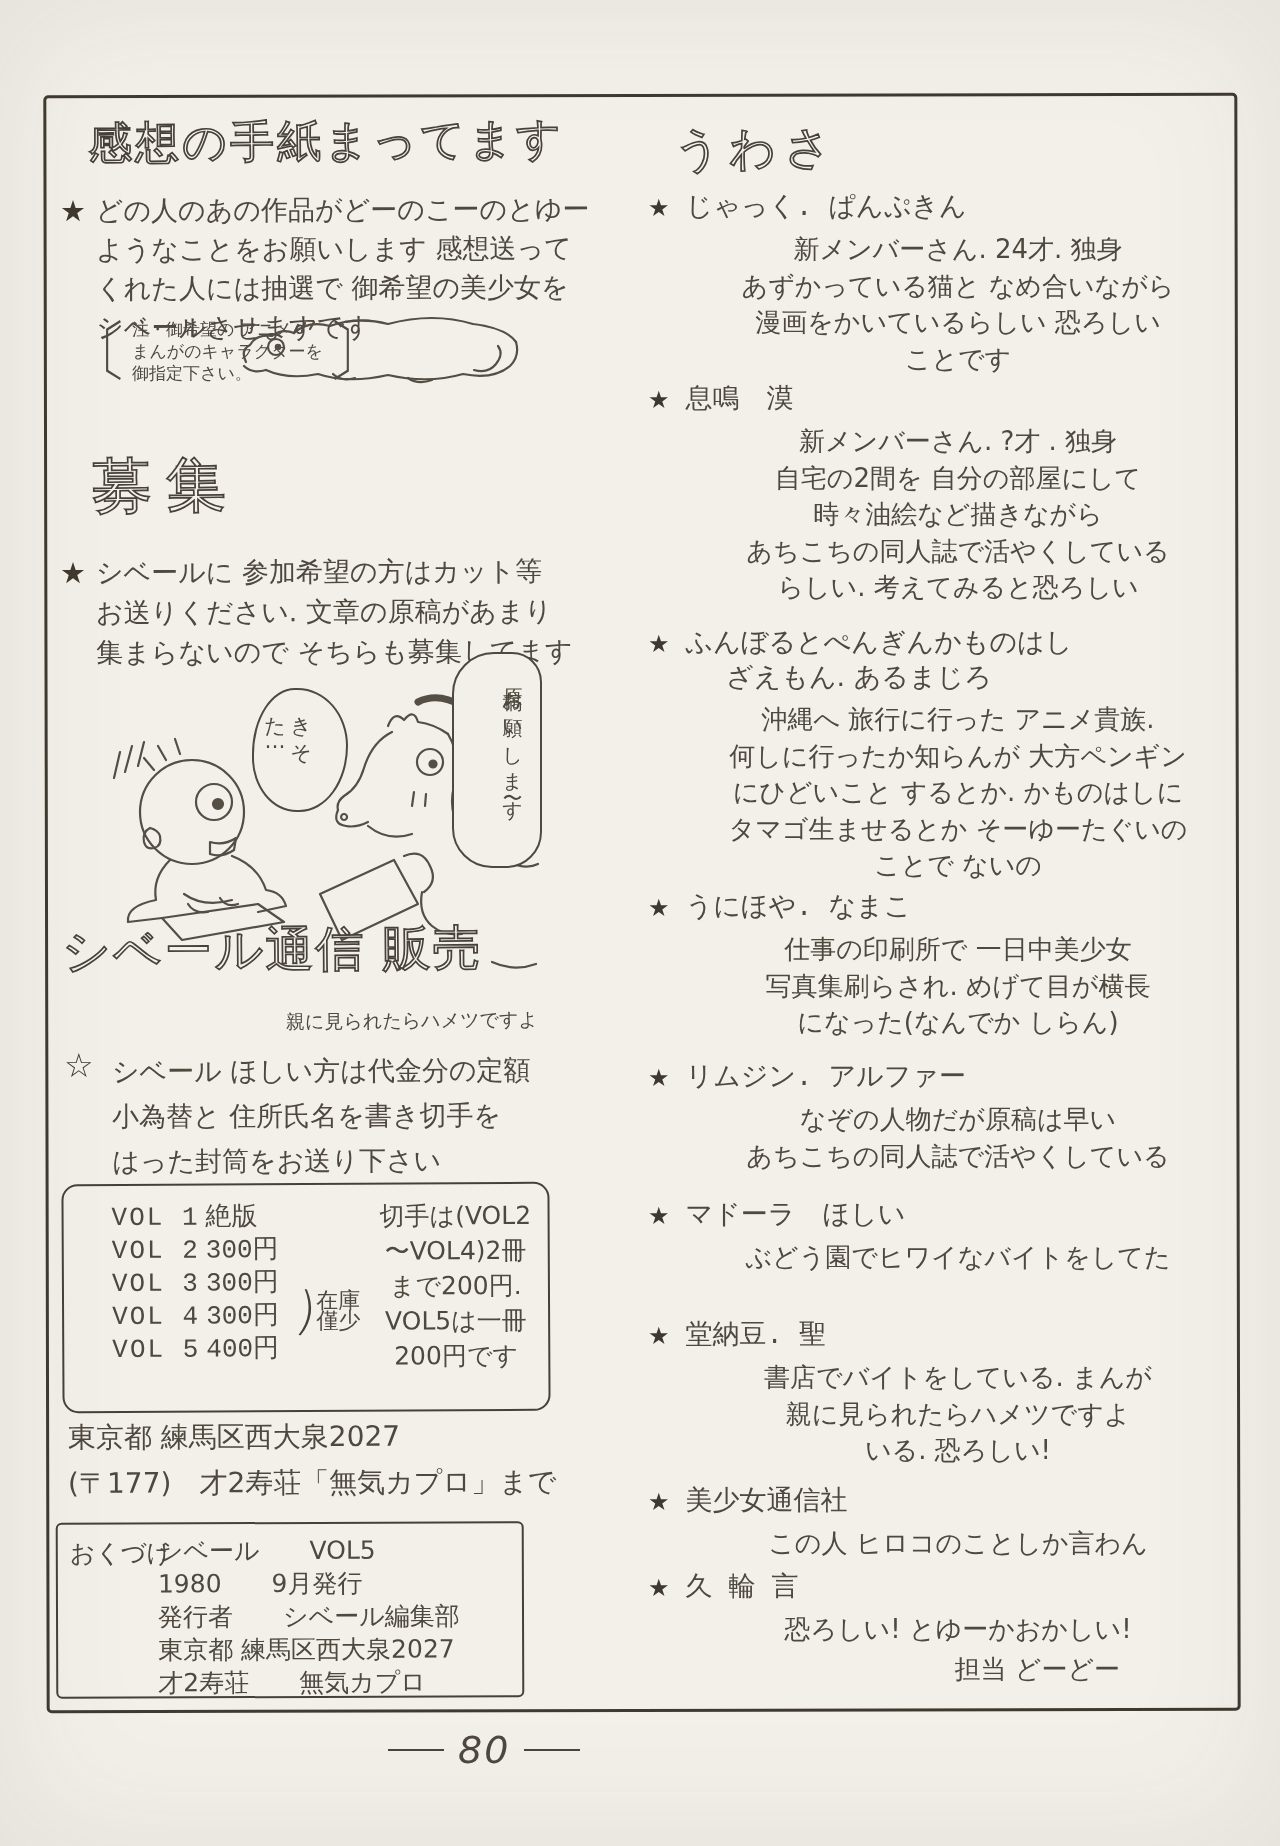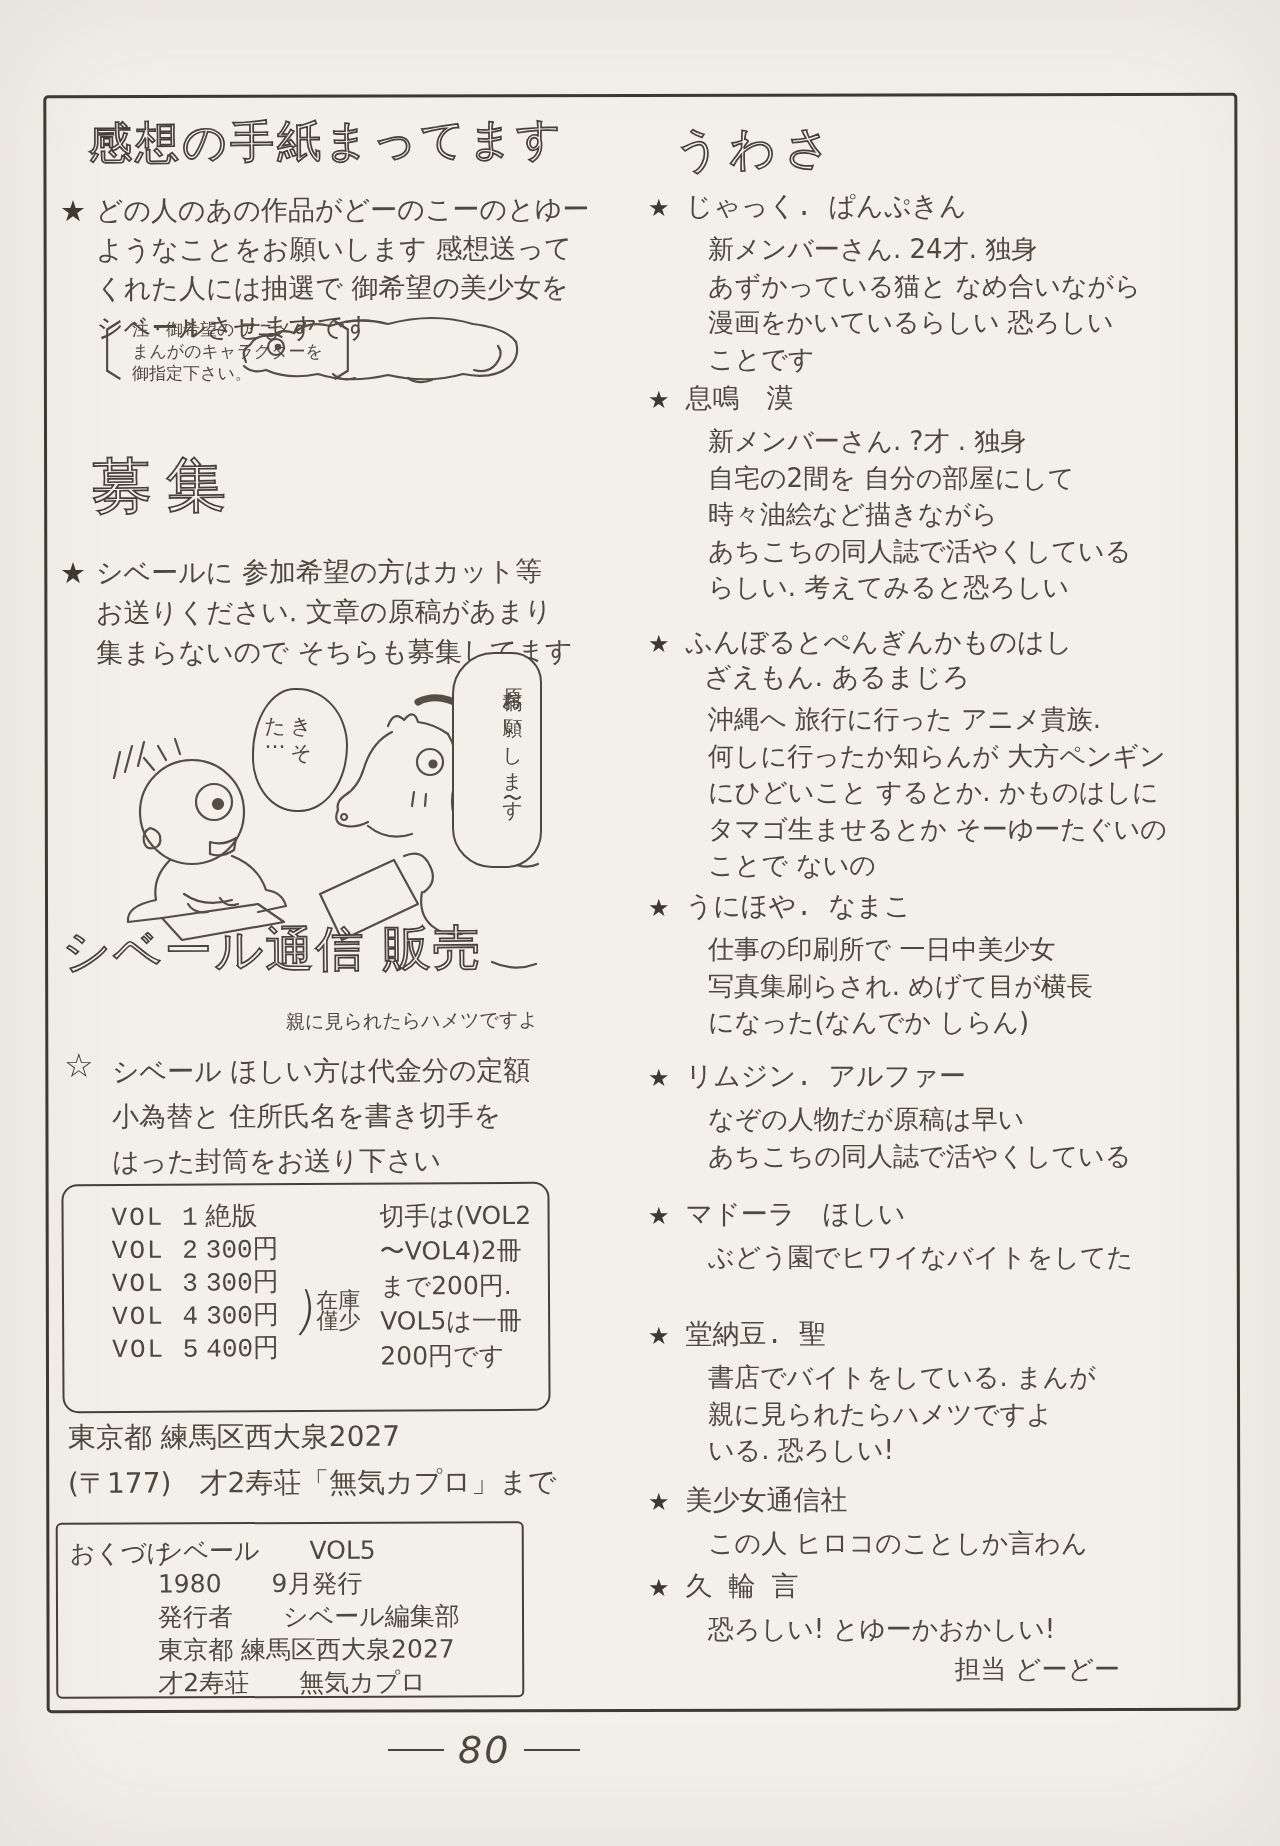--- a/index.html
+++ b/index.html
@@ -25,37 +25,37 @@
   }
   .para{font-size:27px;line-height:39px;}
   .star{color:#3e3830;}
   .small-note{font-size:17px;line-height:22px;display:flex;align-items:center;}
   .small-note .bracket{font-size:58px;font-weight:300;transform:scaleY(1.15);margin:0 4px;color:#524c43;}
   
   .entry{position:absolute;left:648px;width:560px;}
   .entry-head{display:flex;gap:16px;align-items:flex-start;}
   .entry-head .star{font-size:24px;line-height:32px;}
   .entry-name{font-size:27px;line-height:32px;white-space:nowrap;font-family:Liberation Mono, monospace;}
-  .entry-name2{font-size:27px;line-height:34px;margin-left:56px;white-space:nowrap;}
-  .entry-body{margin-left:60px;margin-top:7px;font-size:26px;line-height:36.5px;}
+  .entry-name2{font-size:27px;line-height:34px;margin-left:78px;white-space:nowrap;}
+  .entry-body{margin-left:60px;margin-top:7px;font-size:26px;line-height:36.5px;text-align:center;}
   .entry-body div{white-space:nowrap;}
   .credit{width:472px;text-align:right;font-size:26px;margin-top:4px;white-space:nowrap;}
   
   .pricebox{
     position:absolute;left:62px;top:1183px;width:484px;height:225px;
     border:2.5px solid #46403a;border-radius:16px;transform:rotate(-.3deg);
   }
   .vol-rows{position:absolute;left:48px;top:16px;font-size:26px;line-height:33px;}
   .vol-row{display:flex;white-space:nowrap;font-family:Liberation Mono, monospace;}
   .vol-row .vol{width:94px;letter-spacing:2px;}
   .stock{position:absolute;left:232px;top:96px;display:flex;align-items:center;}
   .stock .paren{font-size:52px;font-weight:300;transform:rotate(8deg);color:#46403a;}
   .stock .stock-txt{font-size:22px;line-height:20px;}
   .postage{position:absolute;left:316px;top:14px;font-size:25px;line-height:35px;}
-  .postage div{white-space:nowrap;}
+  .postage div{white-space:nowrap;text-align:center;}
   
   .colophon{
     position:absolute;left:56px;top:1522px;width:464px;height:172px;
     border:2.5px solid #46403a;border-radius:6px;transform:rotate(-.2deg);
   }
   .colophon .label{position:absolute;left:12px;top:12px;font-size:25px;white-space:nowrap;}
   .colophon .clines{position:absolute;left:100px;top:10px;font-size:25px;line-height:33px;}
   .colophon .clines div{white-space:nowrap;}
   
   .vtext{writing-mode:vertical-rl;text-orientation:upright;letter-spacing:3px;color:#4e483f;}

